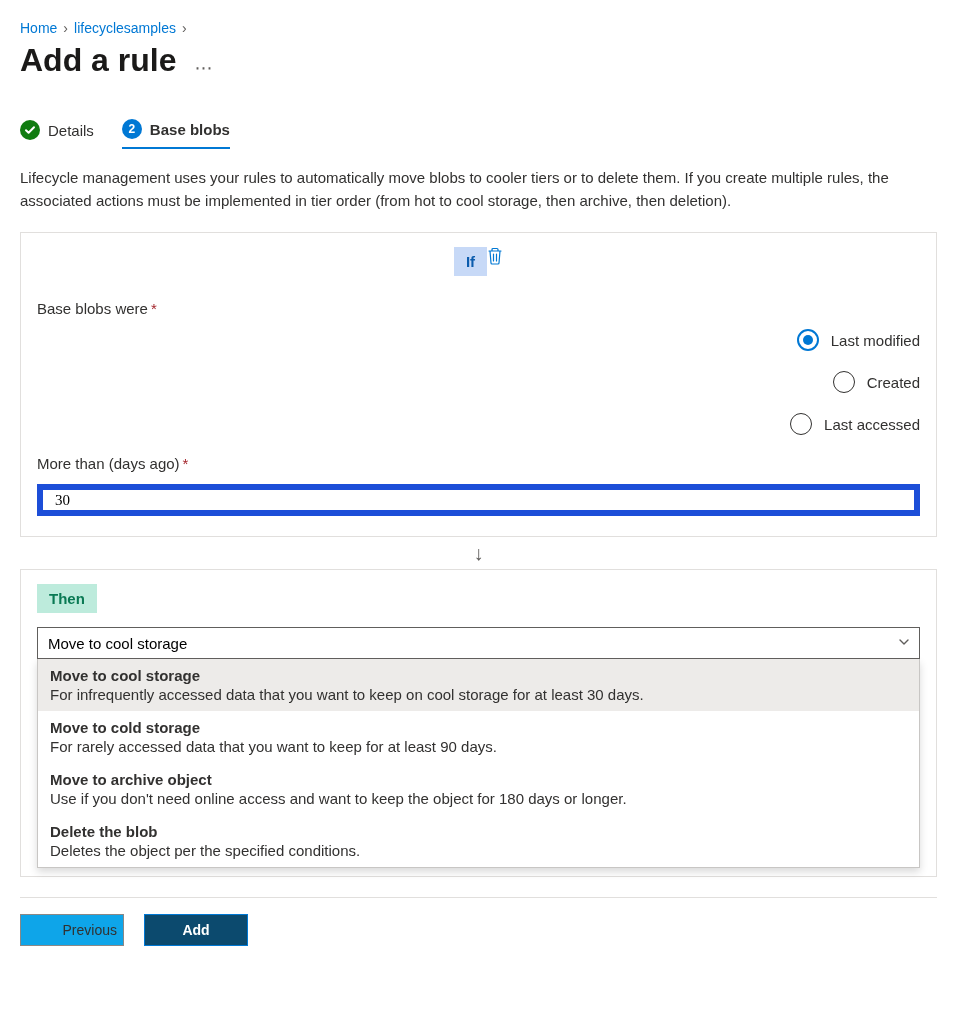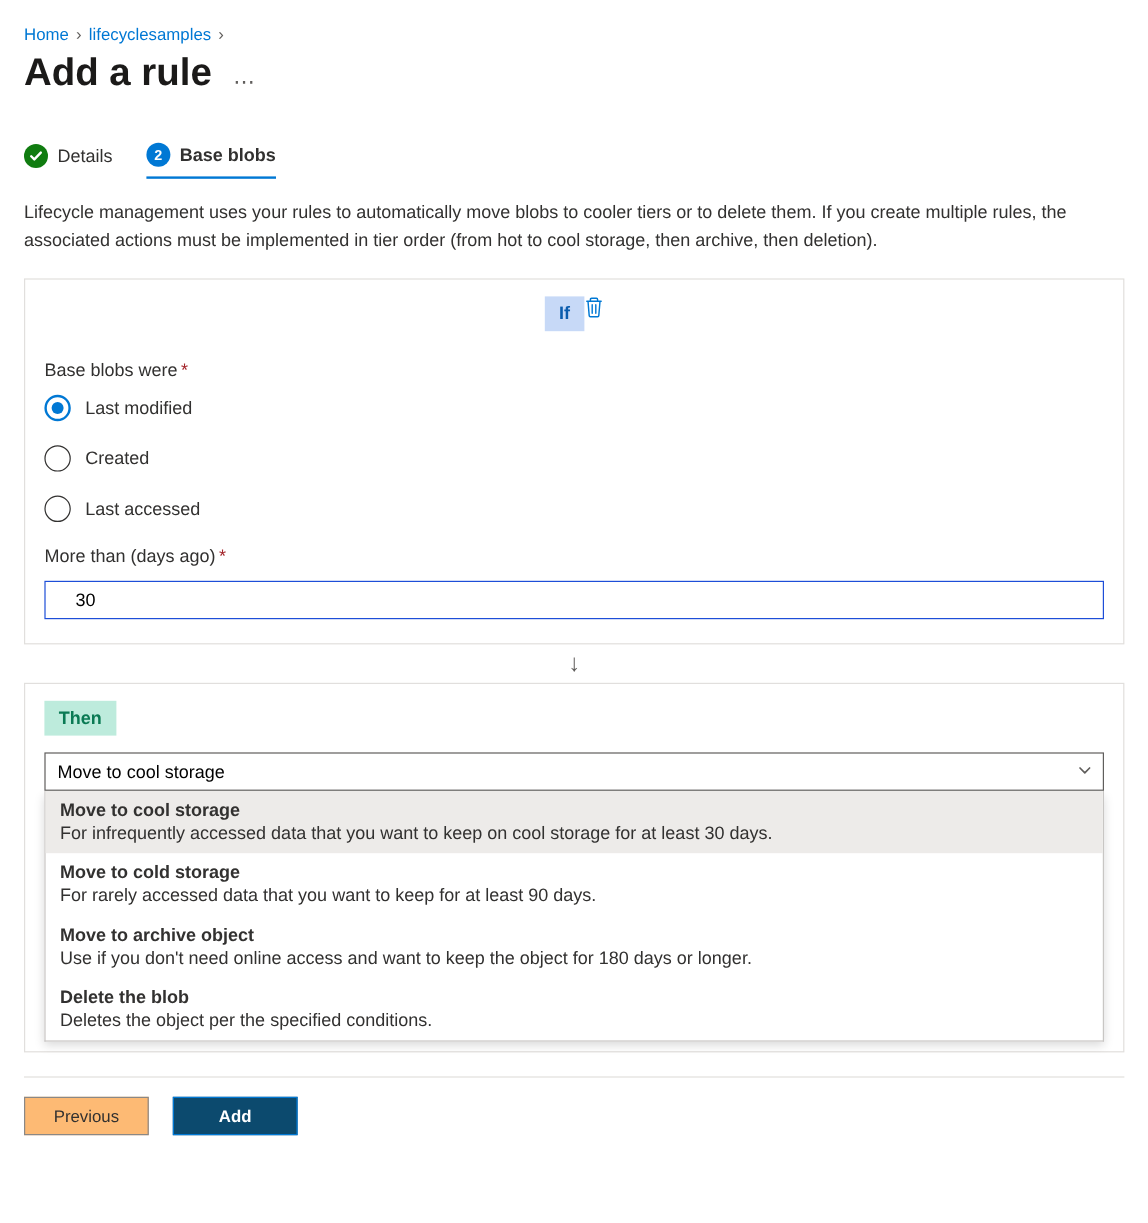--- a/index.html
+++ b/index.html
@@ -95,20 +95,21 @@
     margin-top: 24px;
     margin-bottom: 12px;
     font-size: 15px;
   }
   .req { color: #a4262c; margin-left: 3px; }
   .radios {
     display: flex;
     flex-direction: column;
     gap: 20px;
     margin-bottom: 20px;
+    align-items: flex-end;
   }
   .radio {
     display: flex;
     align-items: center;
     gap: 12px;
     cursor: pointer;
   }
   .radio-circle {
     width: 22px;
     height: 22px;
@@ -125,24 +126,24 @@
     height: 10px;
     border-radius: 50%;
     background: #0078d4;
     display: none;
   }
   .radio.selected .radio-dot { display: block; }
   .radio-label { font-size: 15px; }
   .text-input {
     width: 100%;
     height: 32px;
-    border: 1px solid #1d4ed8;
-    padding: 4px 25px;
-    font-size: 15px;
-    font-family: Liberation Sans, sans-serif;
+    border: 6px solid #1d4ed8;
+    padding: 4px 12px;
+    font-size: 15px;
+    font-family: Liberation Serif, serif;
   }
   .arrow-divider {
     text-align: center;
     color: #605e5c;
     font-size: 20px;
     line-height: 28px;
     padding: 2px 0;
   }
   .action-input-wrap { position: relative; margin-top: 14px; }
   .action-input {
@@ -185,23 +186,24 @@
     gap: 20px;
   }
   .btn {
     min-width: 104px;
     height: 32px;
     font-size: 14px;
     cursor: pointer;
     font-family: inherit;
   }
   .btn.secondary {
-    background: #fdba74;
+    background: #0ea5e9;
     border: 1px solid #8a8886;
     color: #323130;
+    text-align: right;
   }
   .btn.primary {
     background: #0c4a6e;
     border: 1px solid #0078d4;
     color: #fff;
     font-weight: 600;
   }
 </style>
 </head>
 <body>

